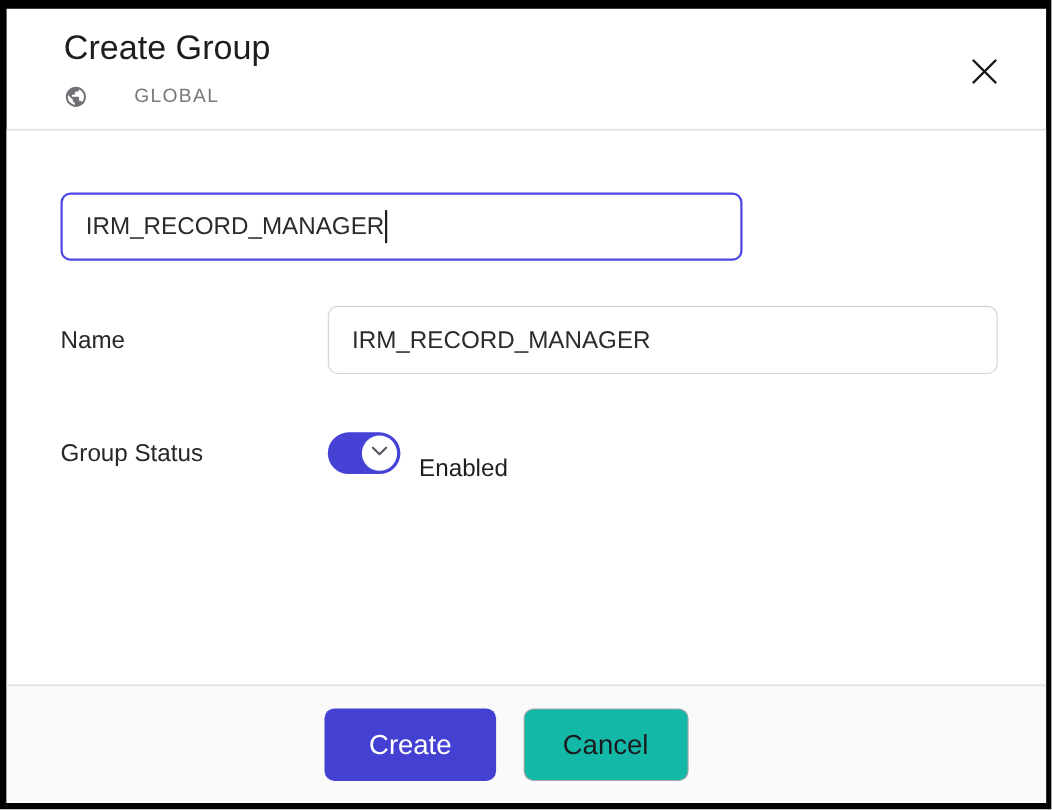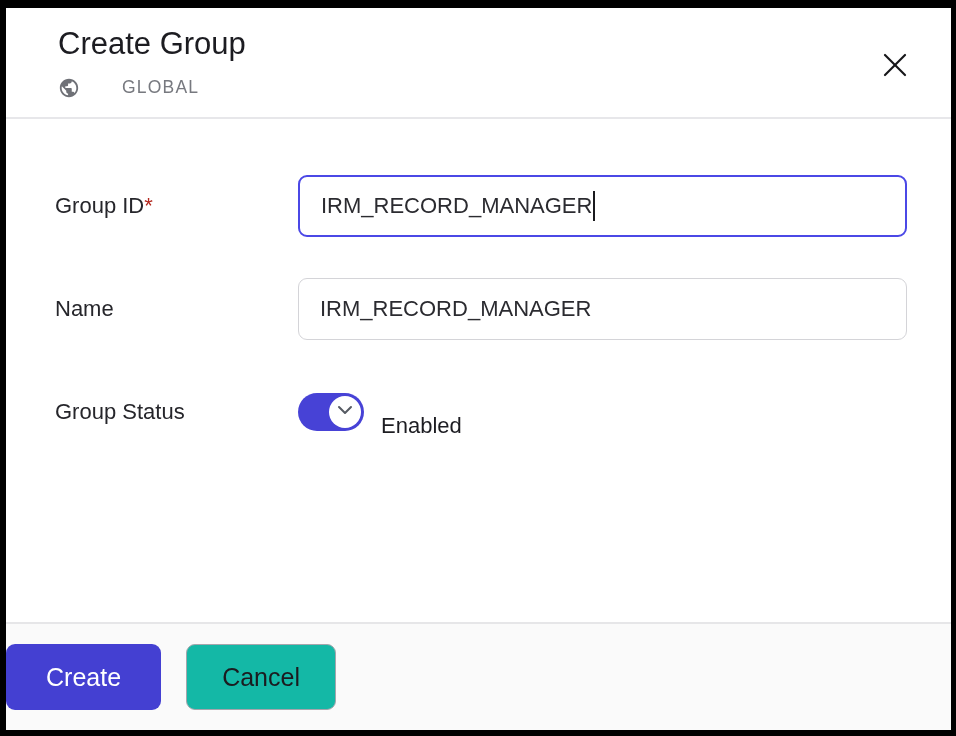--- a/index.html
+++ b/index.html
@@ -90,21 +90,21 @@
     display: flex; align-items: center; justify-content: center;
   }
   .toggle.on .knob { right: 3px; }
   .toggle.off .knob { left: 2px; top: 2px; border: 1px solid #d9d9dd; }
   .toggle-value { margin-left: 17px; font-size: 22px; color: #1d1d22; margin-top: 29px; }
 
   
   .footer {
     height: 108px; background: #fafafa;
     border-top: 2px solid #e6e6e8;
-    display: flex; align-items: center; justify-content: flex-start;
+    display: flex; align-items: center; justify-content: center;
     gap: 25px; padding-right: 36px;
   }
   .btn {
     height: 66px; border-radius: 9px;
     font-size: 25px; font-family: "Liberation Sans", sans-serif;
     cursor: pointer;
   }
   .btn-primary {
     background: #4440d2; color: #ffffff; border: none;
     padding: 0 40px; min-width: 149px;
@@ -136,23 +136,20 @@
           <line x1="3" y1="3" x2="23" y2="23" stroke="#151518" stroke-width="2.2" stroke-linecap="round"></line>
           <line x1="23" y1="3" x2="3" y2="23" stroke="#151518" stroke-width="2.2" stroke-linecap="round"></line>
         </svg>
       </span>
     </button>
   </div>
 
   <div class="body">
 
     <div class="row row-groupid">
-      <div class="field-label">
-        <span>Group ID</span><span class="required">*</span>
-      </div>
       <div class="text-field focused">
         <span>IRM_RECORD_MANAGER</span>
           <span class="caret"></span>
       </div>
     </div>
 
     <div class="row row-name">
       <div class="field-label">Name</div>
       <input class="name-input" type="text" value="IRM_RECORD_MANAGER" style="">
     </div>

